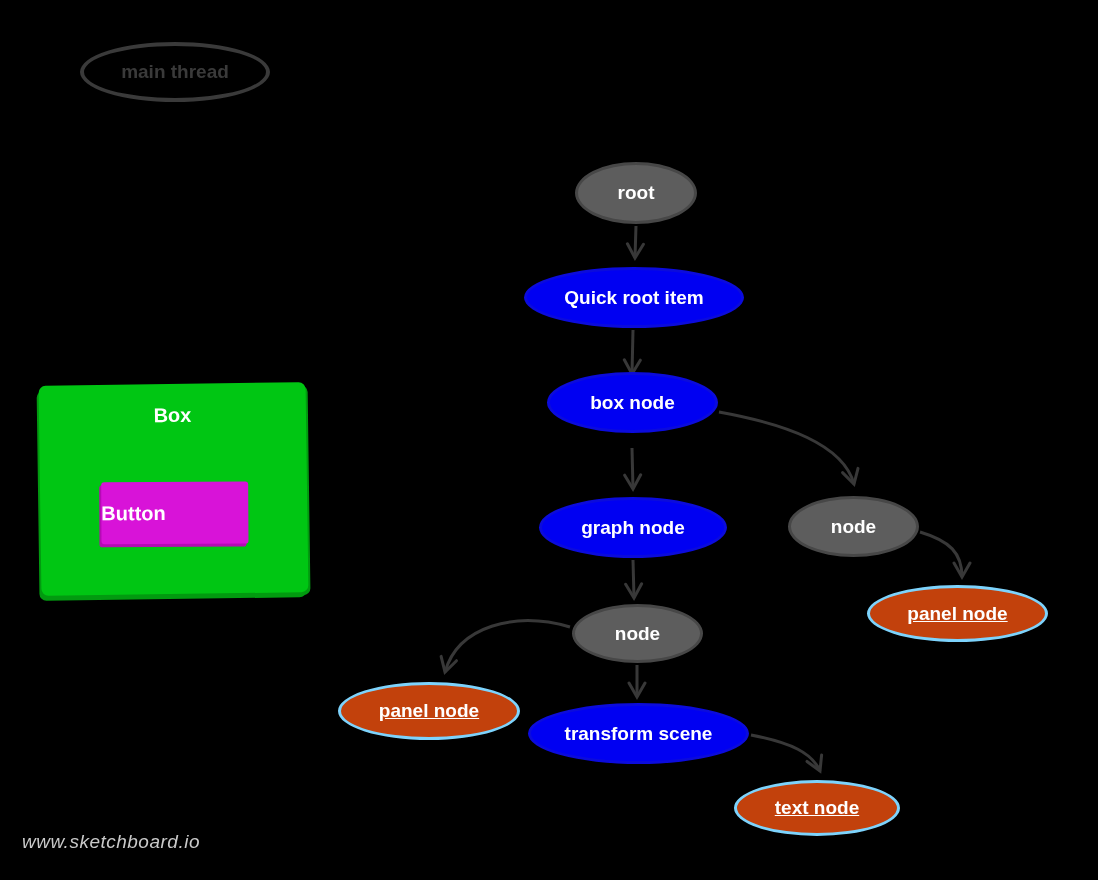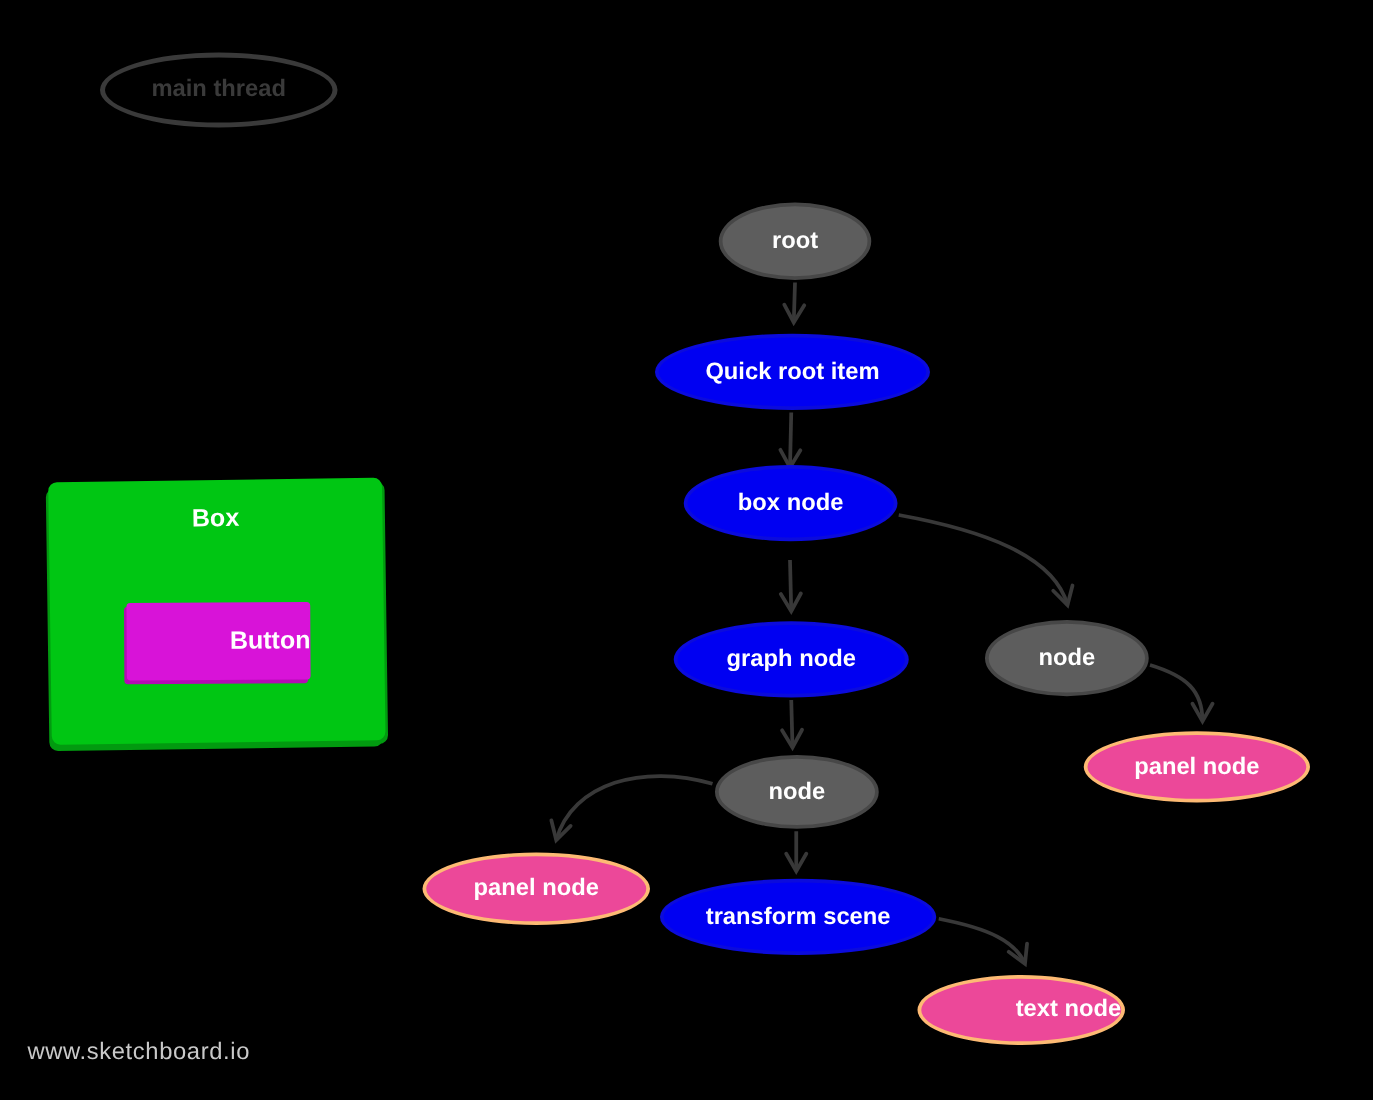--- a/index.html
+++ b/index.html
@@ -16,42 +16,42 @@
     background:transparent;
   }
 
   .node {
     position:absolute; border-radius:50%; box-sizing:border-box;
     display:flex; align-items:center; justify-content:center;
     color:#ffffff; font-weight:bold; font-size:19px; text-align:center;
   }
   .node.gray { background:#5d5d5d; border:3px solid #474747; }
   .node.blue { background:#0000f2; border:3px solid #0b0bdc; }
-  .node.red  { background:#ec4899; border:3px solid #fdba74; }
+  .node.red  { background:#c2410c; border:3px solid #7dd3fc;text-decoration:underline; }
 
   .ui-box {
     position:absolute; left:40px; top:384px; width:267px; height:210px;
     background:#00c613; border-radius:7px; transform:rotate(-0.8deg);
     box-shadow:-2px 5px 0 #029a10, 2px 3px 0 #029a10;
   }
   .ui-box-label {
     position:absolute; top:20px; left:0; width:100%; text-align:center;
     color:#ffffff; font-weight:bold; font-size:20px;
   }
   .ui-button {
     position:absolute; left:61px; top:98px; width:147px; height:62px;
     background:#d813d8; border-radius:3px; transform:rotate(0.5deg);
     box-shadow:-2px 3px 0 #b40bb4;
-    display:flex; align-items:center; justify-content:flex-end;
+    display:flex; align-items:center; justify-content:flex-start;
     color:#ffffff; font-weight:bold; font-size:20px;
   }
 
   .watermark {
     position:absolute; left:22px; top:831px;
-    color:#c9c9c9; font-size:19px; letter-spacing:0.5px;
+    color:#c9c9c9; font-size:19px; letter-spacing:0.5px;font-style:italic;
   }
 </style>
 </head>
 <body>
 
 <div class="canvas">
 
   <svg class="edges" viewBox="0 0 1098 880">
     <defs>
       <marker id="ah" viewBox="0 0 20 20" refX="16" refY="10" markerWidth="20" markerHeight="20" orient="auto" markerUnits="userSpaceOnUse">
@@ -100,19 +100,19 @@
   </div>
   <div class="node red" style="left:867px; top:585px; width:181px; height:57px;">
     <span>panel node</span>
   </div>
   <div class="node red" style="left:338px; top:682px; width:182px; height:58px;">
     <span>panel node</span>
   </div>
   <div class="node blue" style="left:528px; top:703px; width:221px; height:61px;">
     <span>transform scene</span>
   </div>
-  <div class="node red" style="left:734px; top:780px; width:166px; height:56px;justify-content:flex-end;">
+  <div class="node red" style="left:734px; top:780px; width:166px; height:56px;">
     <span>text node</span>
   </div>
 
   <div class="watermark">www.sketchboard.io</div>
 
 </div>
 
 </body></html>

